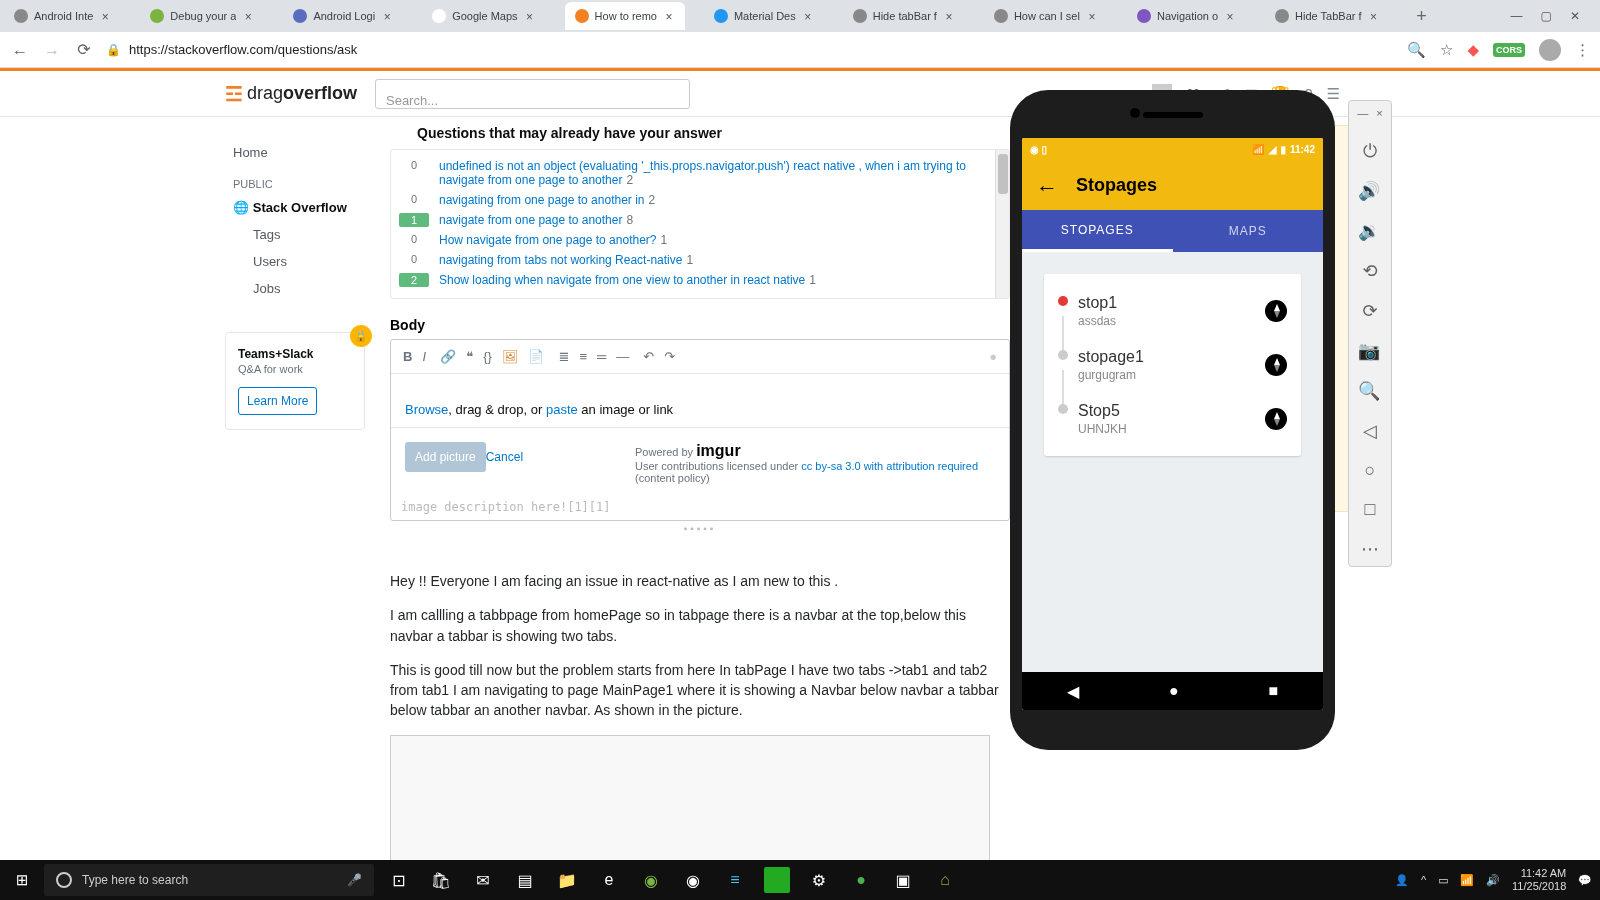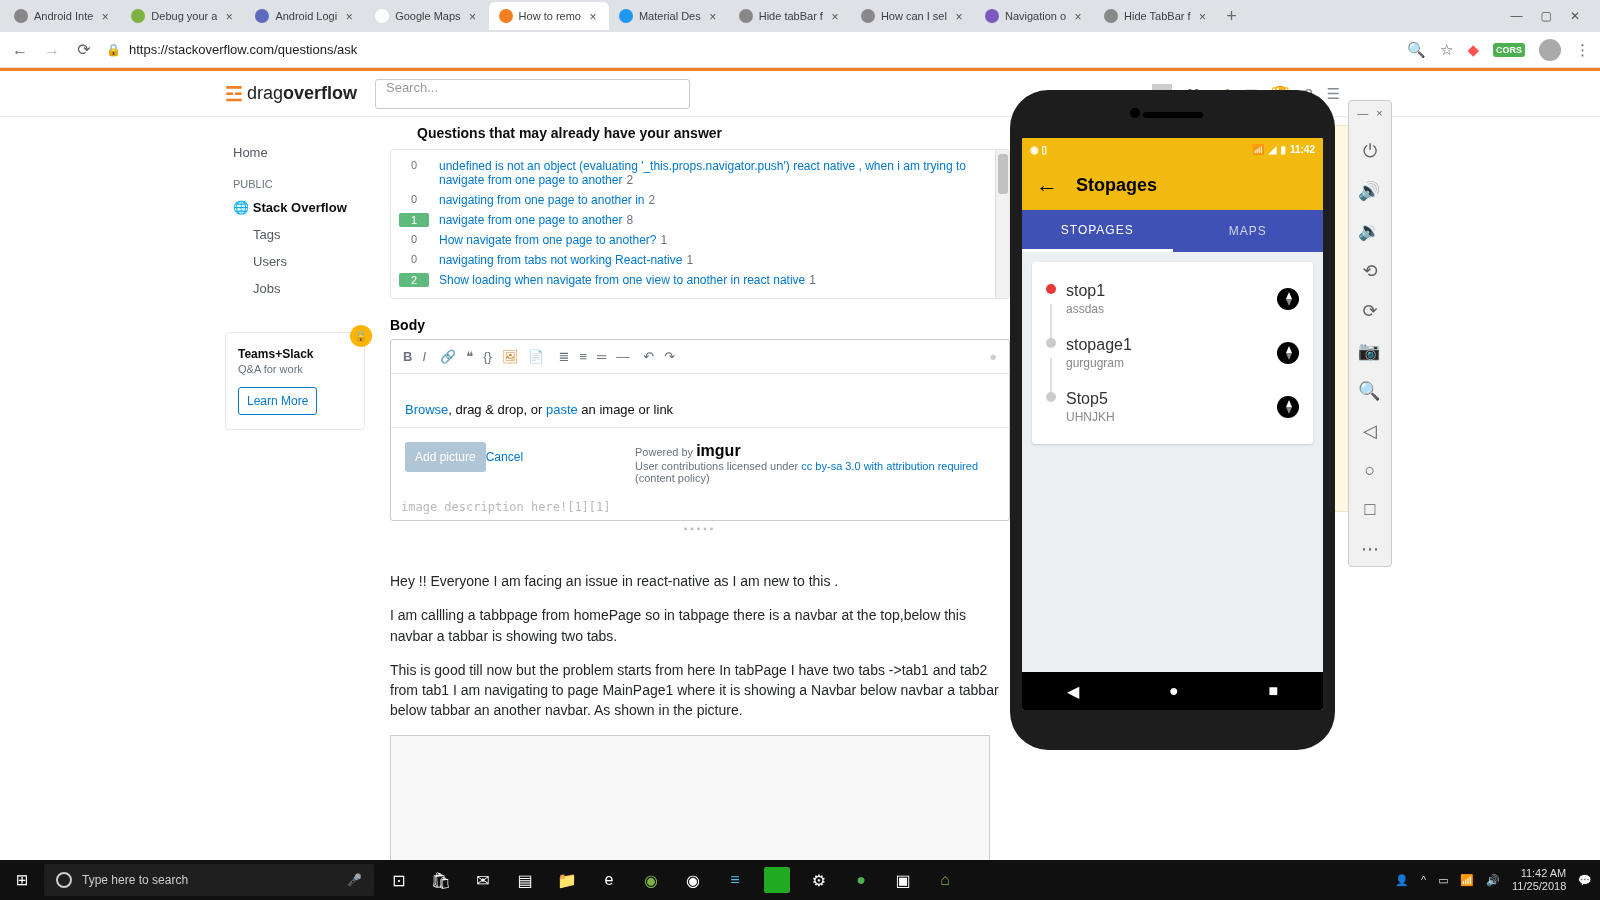--- a/index.html
+++ b/index.html
@@ -1,41 +1,41 @@
 <!DOCTYPE html>
 <html><head>
 <meta charset="utf-8">
 <style>
 * { margin:0; padding:0; box-sizing:border-box; font-family:Arial,Helvetica,sans-serif; }
 body { background:#fff; width:1600px; height:900px; overflow:hidden; position:relative; }
 
 
 .browser-chrome { background:#dee1e6; }
-.tabs-row { display:flex; align-items:center; height:32px; padding:12px 4px; }
+.tabs-row { display:flex; align-items:center; height:32px; padding:12px 4px;gap:19px; }
 .tab { display:flex; align-items:center; gap:6px; padding:0 10px; height:28px; min-width:0; max-width:140px; background:#dee1e6; border-radius:6px 6px 0 0; font-size:11px; color:#3c4043; position:relative; }
 .tab.active { background:#fff; }
 .tab .favicon { width:14px; height:14px; border-radius:50%; background:#888; flex:0 0 14px; }
 .tab .title { overflow:hidden; text-overflow:ellipsis; white-space:nowrap; flex:1; }
 .tab .close { width:12px; height:12px; font-size:12px; color:#555; flex:0 0 12px; text-align:center; }
 .newtab { width:26px; text-align:center; font-size:18px; color:#666; }
 .win-ctrls { margin-left:auto; display:flex; gap:18px; padding-right:16px; color:#555; font-size:12px;}
 .addr-row { display:flex; align-items:center; height:36px; background:#fff; padding:0 10px; gap:12px; border-bottom:1px solid #e0e0e0; }
 .nav-icon { width:20px; text-align:center; color:#5f6368; font-size:16px; }
 .url-bar { flex:1; display:flex; align-items:center; gap:8px; }
 .url-bar .lock { color:#35a654; font-size:12px;}
 .url-bar .url { color:#202124; font-size:13px; }
 .addr-right { display:flex; align-items:center; gap:14px; color:#5f6368; font-size:15px;}
 .ext-badge { background:#4caf50; color:#fff; font-size:9px; padding:2px 3px; border-radius:3px; font-weight:bold;}
 .orange-strip { height:3px; background:#f48024; }
 
 
 .so-header { height:46px; border-bottom:1px solid #e4e6e8; display:flex; align-items:center; padding-left:225px; gap:18px; }
 .so-logo { font-size:18px; font-weight:bold; color:#222; display:flex; align-items:center; gap:4px;}
 .so-logo .icon { color:#f48024; font-size:20px; }
-.so-search { width:315px; height:30px; border:1px solid #c8ccd0; border-radius:3px; padding:0 10px; font-size:13px; color:#999; display:flex; align-items:flex-start;}
+.so-search { width:315px; height:30px; border:1px solid #c8ccd0; border-radius:3px; padding:0 10px; font-size:13px; color:#999; display:flex; align-items:flex-end;}
 .so-header-right { margin-left:auto; margin-right:260px; display:flex; align-items:center; gap:14px; color:#838c95; font-size:15px;}
 .rep { font-size:12px; color:#535a60;}
 .rep .gold{color:#c9a600;} .rep .bronze{color:#c38b5f;}
 
 .page-body { display:flex; padding-left:225px; }
 .sidebar { width:165px; padding-top:22px; font-size:13px; color:#535a60;}
 .sidebar .item { padding:6px 0 6px 8px;}
 .sidebar .label { font-size:11px; color:#6a737c; text-transform:uppercase; padding:12px 0 4px 8px;}
 .sidebar .sub { padding-left:28px;}
 .sidebar .so-item { font-weight:bold; color:#0c0d0e;}
@@ -91,21 +91,21 @@
 .emu-cam{position:absolute; top:18px; left:120px; width:10px;height:10px;background:#000;border-radius:50%;}
 .emu-screen { width:100%; height:100%; background:#fafafa; border-radius:2px; overflow:hidden; display:flex; flex-direction:column;}
 .status-bar { height:22px; background:#f2b90f; color:#fff; font-size:10px; display:flex; align-items:center; padding:0 8px; font-weight:bold;}
 .status-bar .right{margin-left:auto; display:flex; gap:4px;}
 .app-bar { height:50px; background:#f2b90f; display:flex; align-items:center; padding:0 14px; gap:18px;}
 .app-bar .back{font-size:22px; font-weight:bold; color:#000;}
 .app-bar .title{font-size:18px; font-weight:bold; color:#000;}
 .tab-bar { height:42px; background:#3f51b5; display:flex;}
 .tab-bar .t{flex:1; color:#d0d5ef; font-size:12px; display:flex; align-items:center; justify-content:center; letter-spacing:1px;}
 .tab-bar .t.active{color:#fff; border-bottom:3px solid #fff;}
-.stop-list{ flex:1; background:#eceff1; padding:10px;}
+.stop-list{ flex:1; background:#eceff1; padding:22px;}
 .card{ background:#fff; border-radius:3px; padding:10px 0; box-shadow:0 1px 2px rgba(0,0,0,.15);}
 .stop{ padding:10px 14px; display:flex; align-items:center; position:relative;}
 .dot{width:10px;height:10px;border-radius:50%;background:#ccc;margin-right:10px;margin-top:2px; align-self:flex-start;}
 .dot.red{background:#e53935;}
 .stop .txt .n{font-size:16px; color:#333;}
 .stop .txt .s{font-size:12px; color:#888; margin-top:2px;}
 .compass{margin-left:auto; width:22px;height:22px;border-radius:50%;background:#000; position:relative;}
 .compass::after{content:"";position:absolute;top:4px;left:9px;width:0;height:0;border-left:3px solid transparent;border-right:3px solid transparent;border-bottom:7px solid #fff;}
 .compass::before{content:"";position:absolute;bottom:4px;left:9px;width:0;height:0;border-left:3px solid transparent;border-right:3px solid transparent;border-top:7px solid #888;}
 .line{position:absolute;left:18px;top:32px;bottom:-12px;width:2px;background:#ddd;}

